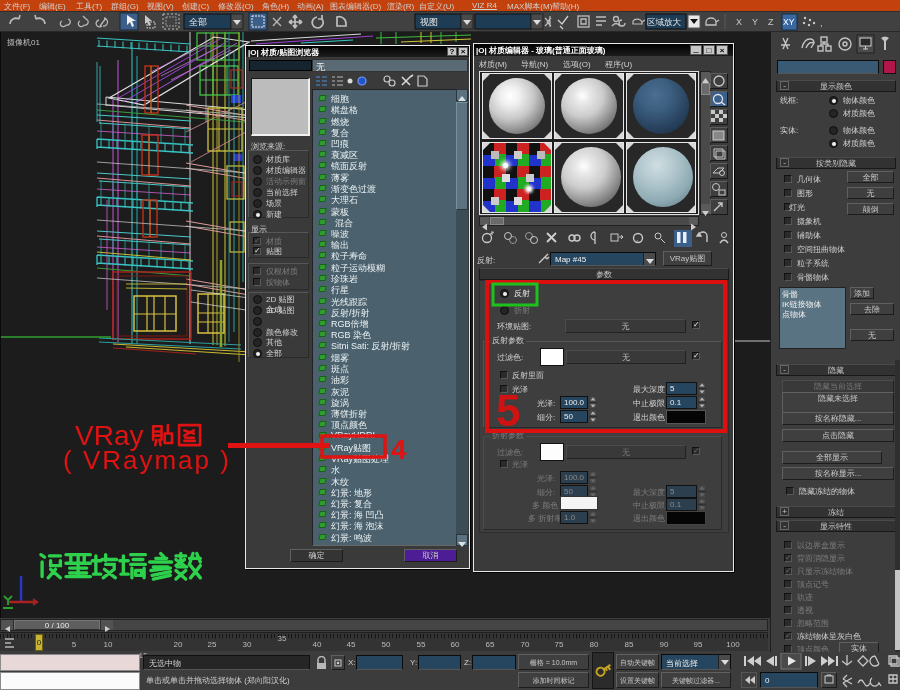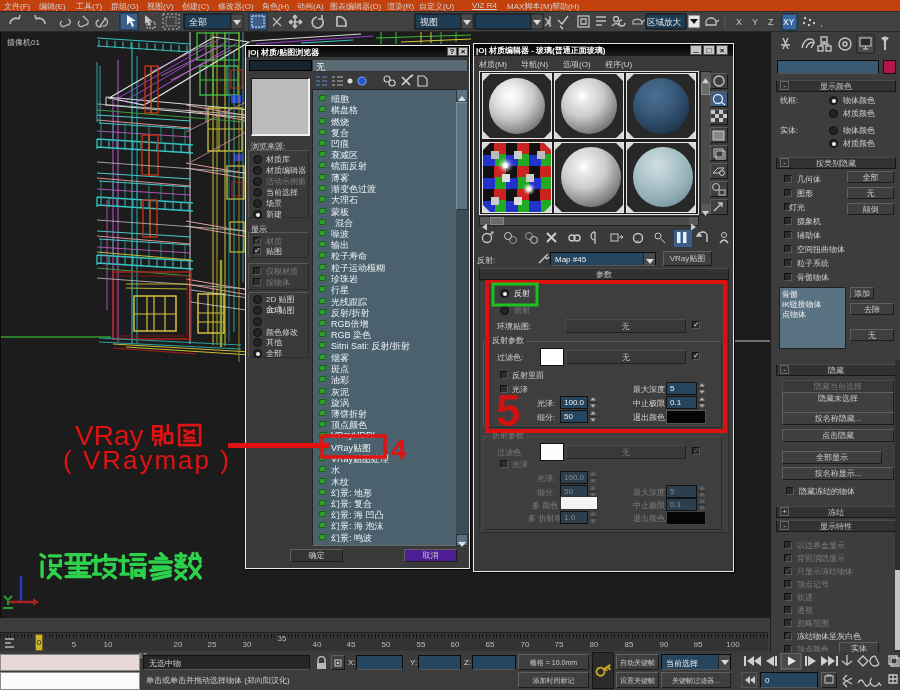--- a/index.html
+++ b/index.html
@@ -316,20 +316,29 @@
 <div class="chk" style="left:13px;top:613px;"></div>
     <span class="ab t dim" style="left:26px;top:612px;">顶点颜色</span>
 <div class="ab btn" style="left:68px;top:610px;width:40px;height:12px;">实体</div>
 <div class="ab" style="left:124px;top:328px;width:5px;height:292px;background:#2e2e2e;"></div>
 <div class="ab" style="left:124px;top:538px;width:5px;height:80px;background:#c4c4c4;"></div>
 </div>
 
 <div id="bot" class="ab" style="left:0;top:618px;width:900px;height:72px;">
     <div class="ab" style="left:0;top:0;width:770px;height:72px;background:#3c3c3c;"></div>
     <div class="ab" style="left:770px;top:34px;width:130px;height:38px;background:#3c3c3c;"></div>
+<div class="ab" style="left:0;top:1px;width:768px;height:12px;background:#454545;border:1px solid #232323;">
+ <div class="ab" style="left:0;top:0;width:13px;height:10px;background:#525252;border-right:1px solid #2a2a2a;"><svg width="13" height="10">
+          <path d="M9,2 l-5,3 l5,3 z" fill="#ccc"></path>
+        </svg></div>
+ <div class="ab" style="left:13px;top:0;width:86px;height:10px;background:#5e5e5e;border:1px solid #777;border-bottom-color:#2e2e2e;color:#e8e8e8;font-size:8px;line-height:9px;text-align:center;">0 / 100</div>
+ <div class="ab" style="left:99px;top:0;width:13px;height:10px;background:#525252;border-left:1px solid #2a2a2a;"><svg width="13" height="10">
+          <path d="M4,2 l5,3 l-5,3 z" fill="#ccc"></path>
+        </svg></div>
+</div>
 <div class="ab" style="left:0;top:14px;width:768px;height:19px;background:#333333;border-top:1px solid #1f1f1f;">
  <div class="ab" style="left:0;top:1px;width:768px;height:5px;background:repeating-linear-gradient(90deg,#1f1f1f 0,#1f1f1f 1px,transparent 1px,transparent 6.94px);"></div>
  <div class="ab" style="left:0;top:1px;width:768px;height:4px;background:repeating-linear-gradient(90deg,#161616 0,#161616 1px,transparent 1px,transparent 3.47px);"></div>
  <svg class="ab" style="left:3px;top:3px" width="16" height="14">
         <path d="M2,3 h9 M2,7 h6 M2,11 h9" stroke="#b5b5b5" stroke-width="1.5"></path>
       </svg>
  <div class="ab" style="left:35px;top:1px;width:8px;height:17px;background:#c8b432;border:1px solid #6a5e10;color:#222;font-size:8px;line-height:16px;text-align:center;">0</div>
  <span class="t" style="position:absolute;left:74px;top:7px;transform:translateX(-50%);color:#bbb;">5</span>
  <span class="t" style="position:absolute;left:108px;top:7px;transform:translateX(-50%);color:#bbb;">10</span>
  <span class="t" style="position:absolute;left:143px;top:18px;transform:translateX(-50%);color:#bbb;font-family:Liberation Mono, monospace;">15</span>

